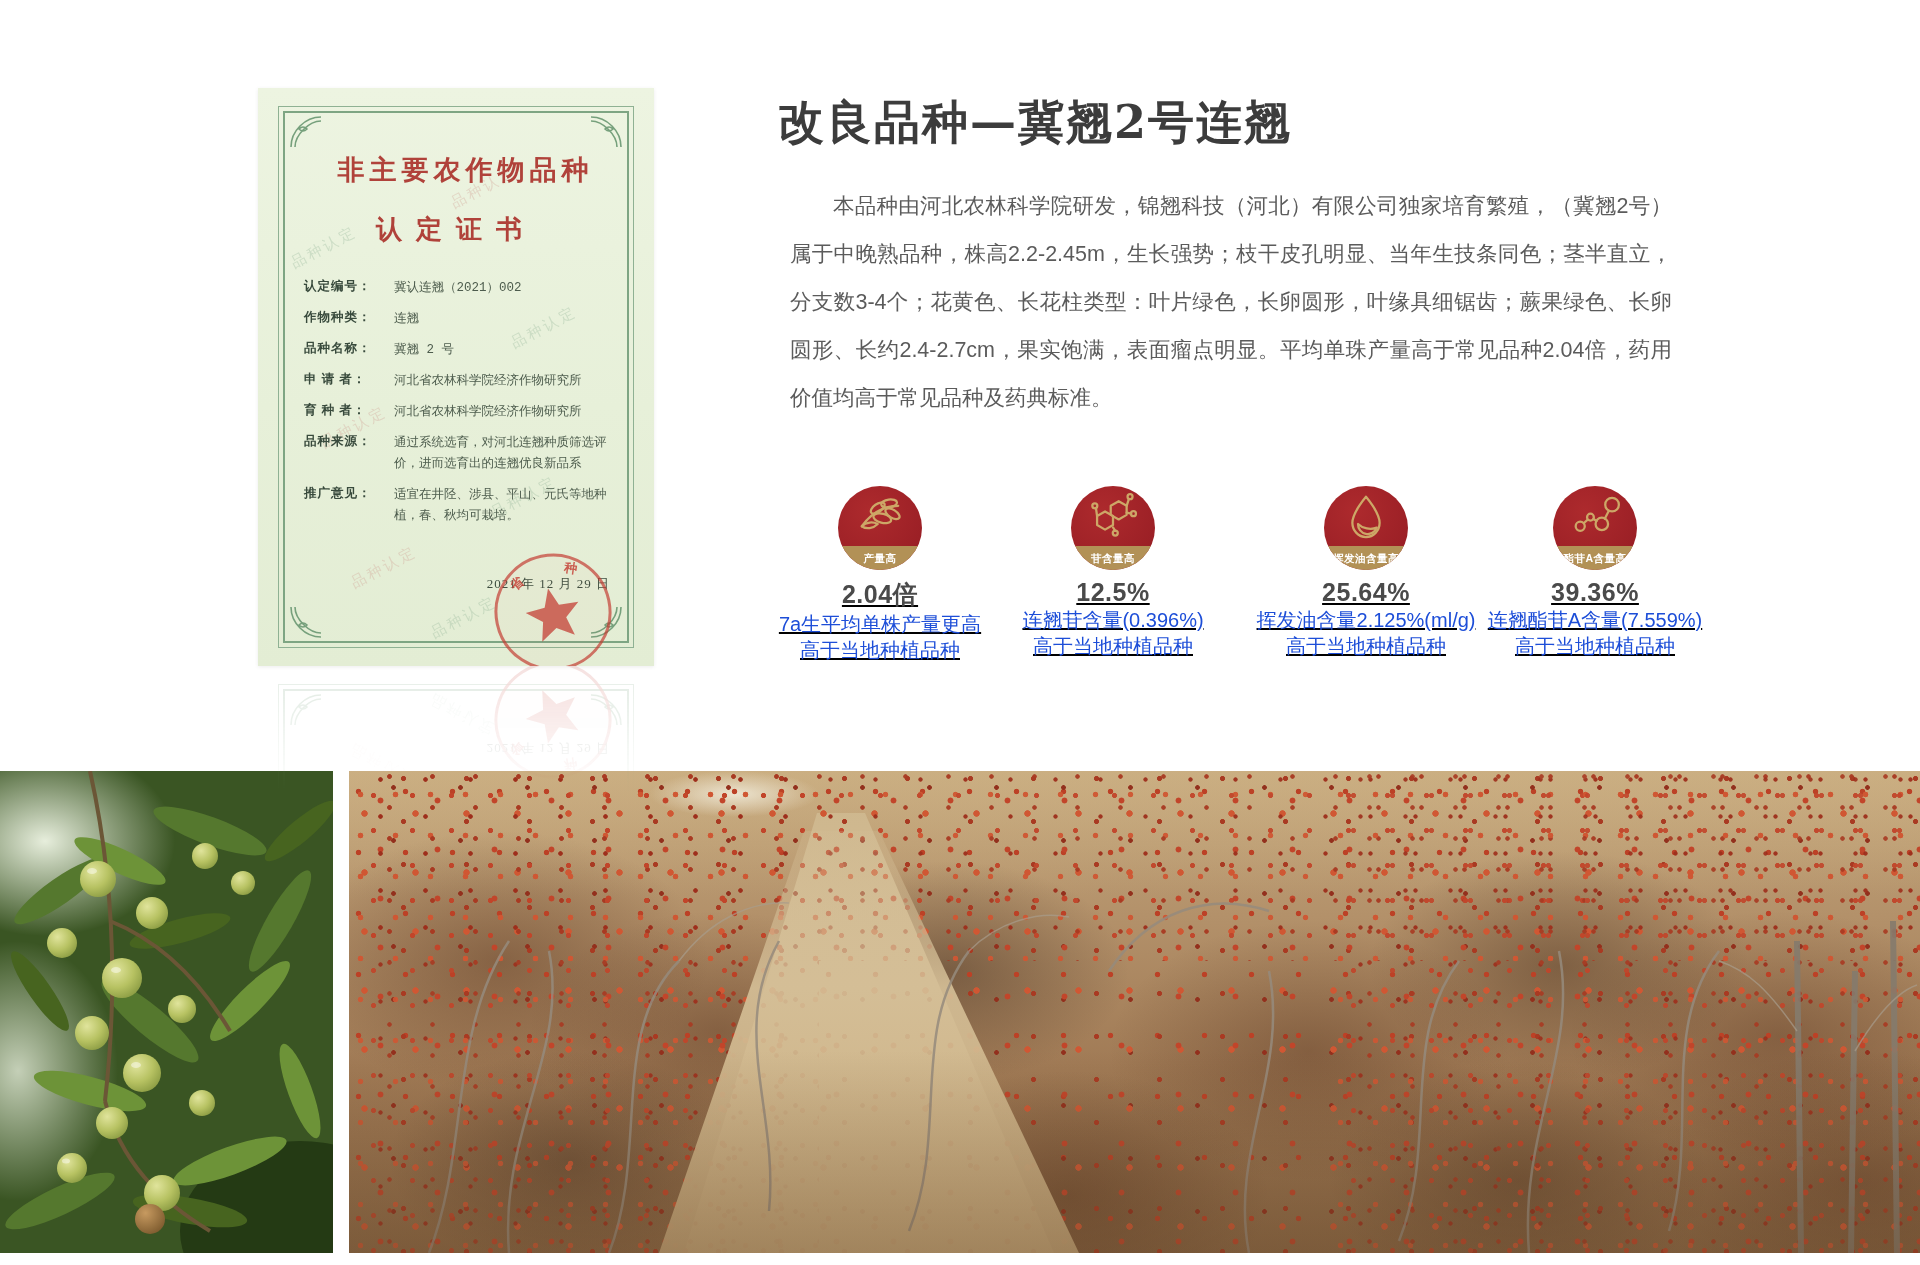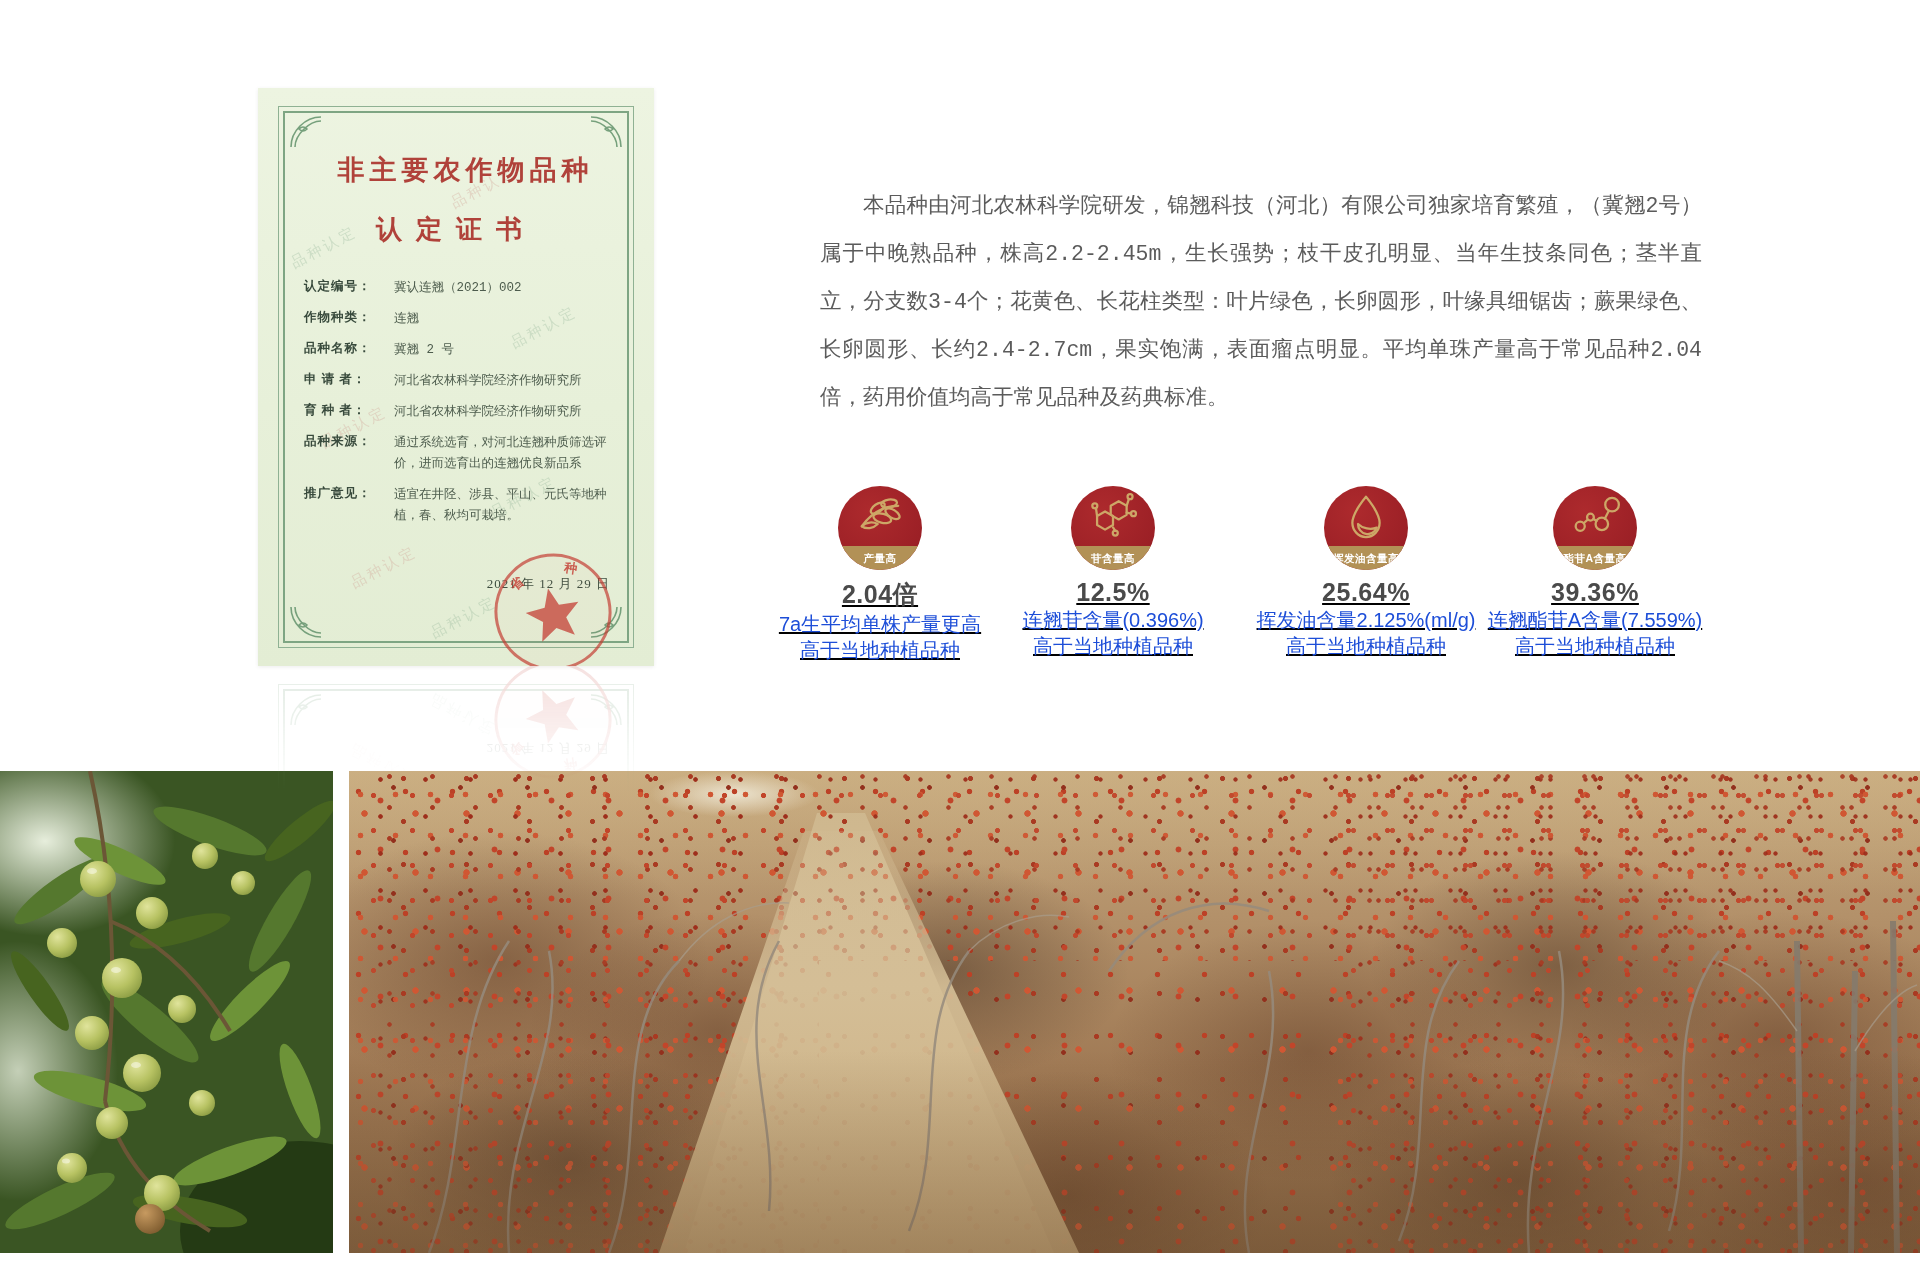--- a/index.html
+++ b/index.html
@@ -42,22 +42,22 @@
   .seal-char{position:absolute;color:#c4392f;font-size:13px;font-weight:bold;
     font-family:"Liberation Serif",serif;}
   #cert-reflection{position:absolute;left:258px;top:666px;width:396px;height:578px;
     transform:scaleY(-1);opacity:.38;pointer-events:none;
     -webkit-mask-image:linear-gradient(to bottom,rgba(0,0,0,0) 78%,rgba(0,0,0,.55) 98%);
     mask-image:linear-gradient(to bottom,rgba(0,0,0,0) 78%,rgba(0,0,0,.55) 98%);}
 
   
   #main-title{position:absolute;left:778px;top:92px;font-family:"DejaVu Serif",serif;
     font-weight:bold;font-size:46px;color:#3c3c3c;letter-spacing:2px;}
-  #intro-paragraph{position:absolute;left:820px;top:182px;width:882px;
-    font-family:Liberation Mono, monospace;font-size:21.5px;line-height:48px;color:#5b5b5b;
+  #intro-paragraph{position:absolute;left:790px;top:182px;width:882px;
+    font-family:Liberation Sans, sans-serif;font-size:21.5px;line-height:48px;color:#5b5b5b;
     text-indent:2em;text-align:justify;}
 
   
   .badge-circle{position:absolute;top:486px;width:84px;height:84px;border-radius:50%;
     background:radial-gradient(circle at 38% 30%,#ad2a2d 0%,#9c2026 70%,#8e1c22 100%);
     overflow:hidden;}
   .badge-icon{position:absolute;left:50%;top:5px;transform:translateX(-50%);}
   .badge-band{position:absolute;left:0;right:0;bottom:0;height:24px;background:#b29156;
     color:#ffffff;font-size:10.5px;font-weight:bold;text-align:center;line-height:24px;
     letter-spacing:.5px;}
@@ -184,20 +184,21 @@
     <div id="official-seal">
       <svg width="124" height="124" viewBox="0 0 124 124">
         <circle cx="62" cy="62" r="57" fill="rgba(220,110,100,.05)" stroke="#c4392f" stroke-width="3" opacity=".85"></circle>
         <polygon fill="#c4392f" opacity=".9" points="62,38 69.3,56.2 88.9,57.3 73.8,69.8 78.7,88.8 62,78.4 45.3,88.8 50.2,69.8 35.1,57.3 54.7,56.2"></polygon>
       </svg>
       <span class="seal-char" style="left:26px;top:18px;transform:rotate(-28deg);">省</span>
       <span class="seal-char" style="left:82px;top:14px;transform:rotate(20deg);">种</span>
     </div>
   </div>
 
+  <h1 id="main-title" style="margin:0;">改良品种—冀翘2号连翘</h1>
   <p id="intro-paragraph" style="margin:0;">本品种由河北农林科学院研发，锦翘科技（河北）有限公司独家培育繁殖，（冀翘2号）属于中晚熟品种，株高2.2-2.45m，生长强势；枝干皮孔明显、当年生技条同色；茎半直立，分支数3-4个；花黄色、长花柱类型：叶片绿色，长卵圆形，叶缘具细锯齿；蕨果绿色、长卵圆形、长约2.4-2.7cm，果实饱满，表面瘤点明显。平均单珠产量高于常见品种2.04倍，药用价值均高于常见品种及药典标准。</p>
 
   <div class="badge-circle" style="left:838px;">
     <svg class="badge-icon" width="50" height="50" viewBox="0 0 44 44">
       <g class="icon-stroke">
         <path d="M6 31 C14 20 25 13 38 13"></path>
         <ellipse cx="20" cy="15" rx="7" ry="3.5" transform="rotate(-35 20 15)"></ellipse>
         <ellipse cx="30" cy="11" rx="7" ry="3.5" transform="rotate(-8 30 11)"></ellipse>
         <ellipse cx="33" cy="20" rx="7" ry="3.5" transform="rotate(32 33 20)"></ellipse>
         <ellipse cx="24" cy="24" rx="8" ry="4" transform="rotate(14 24 24)"></ellipse>

